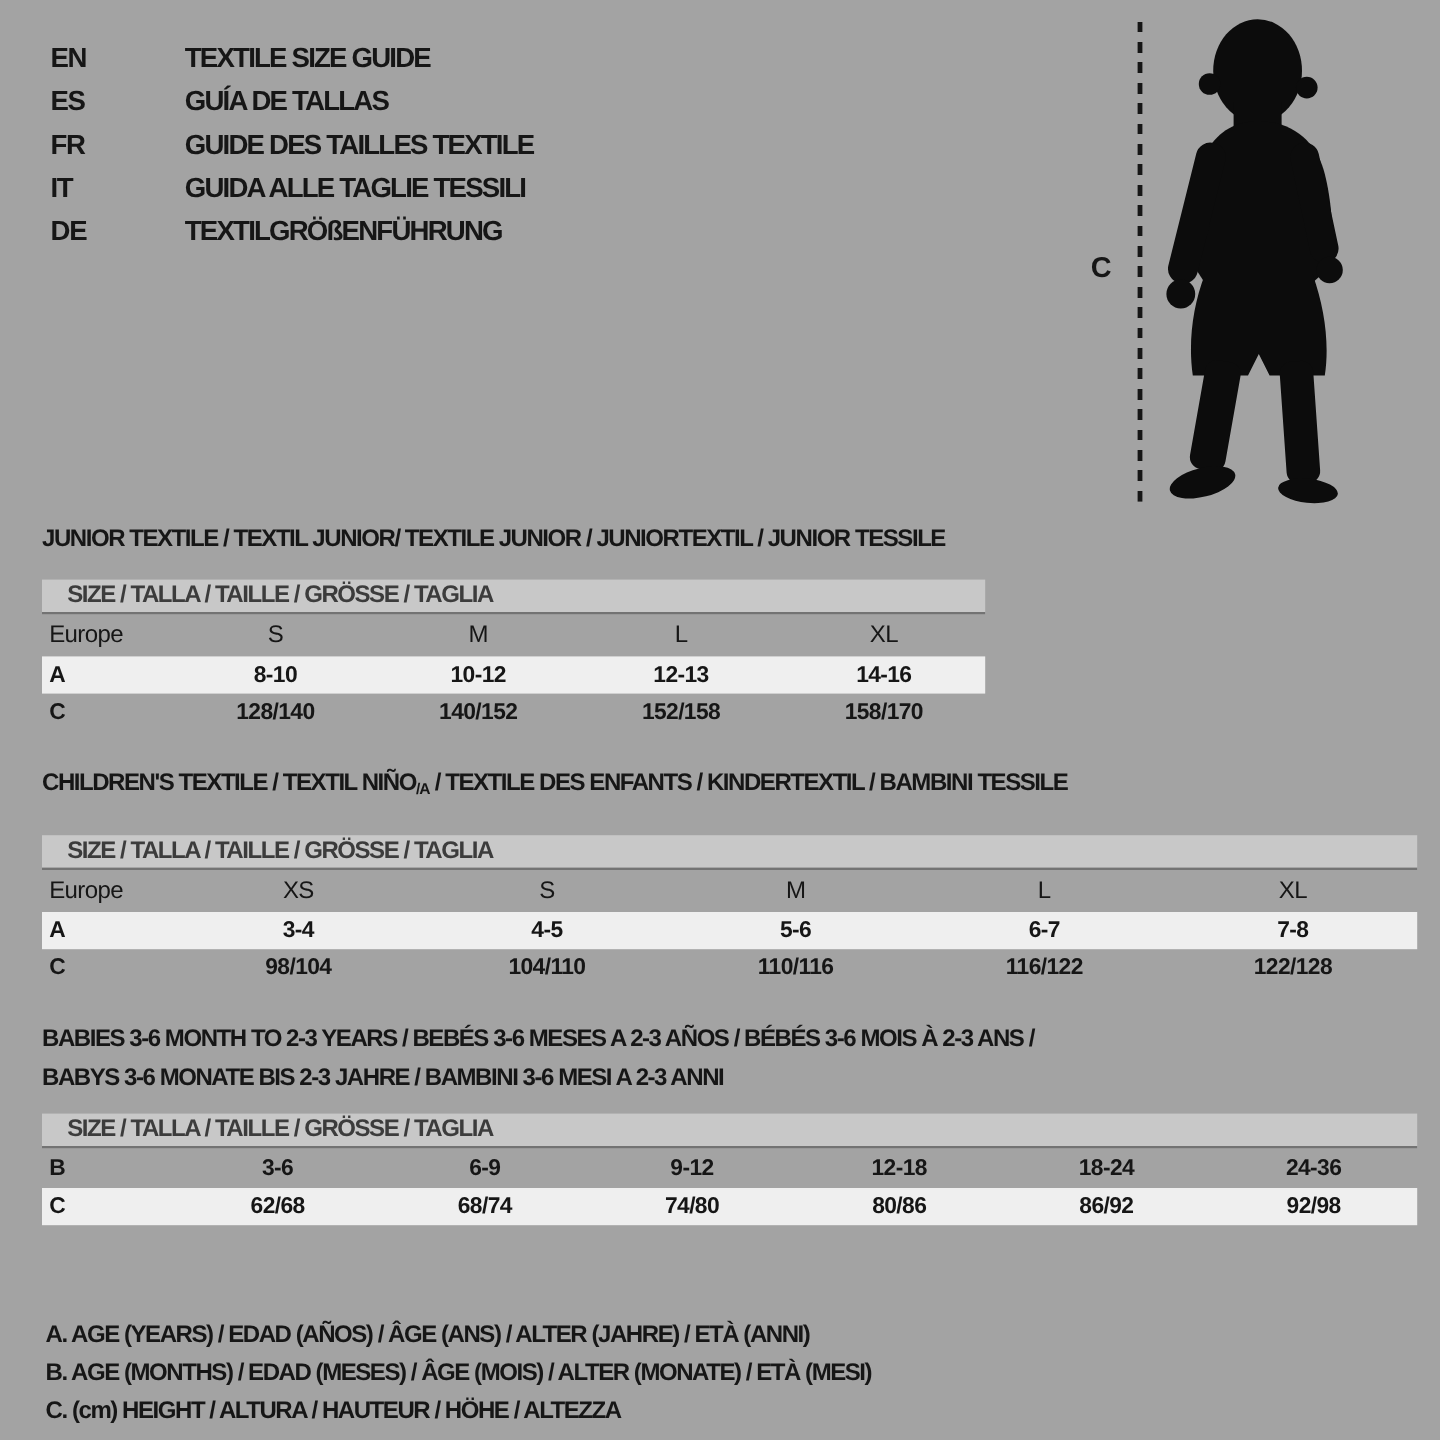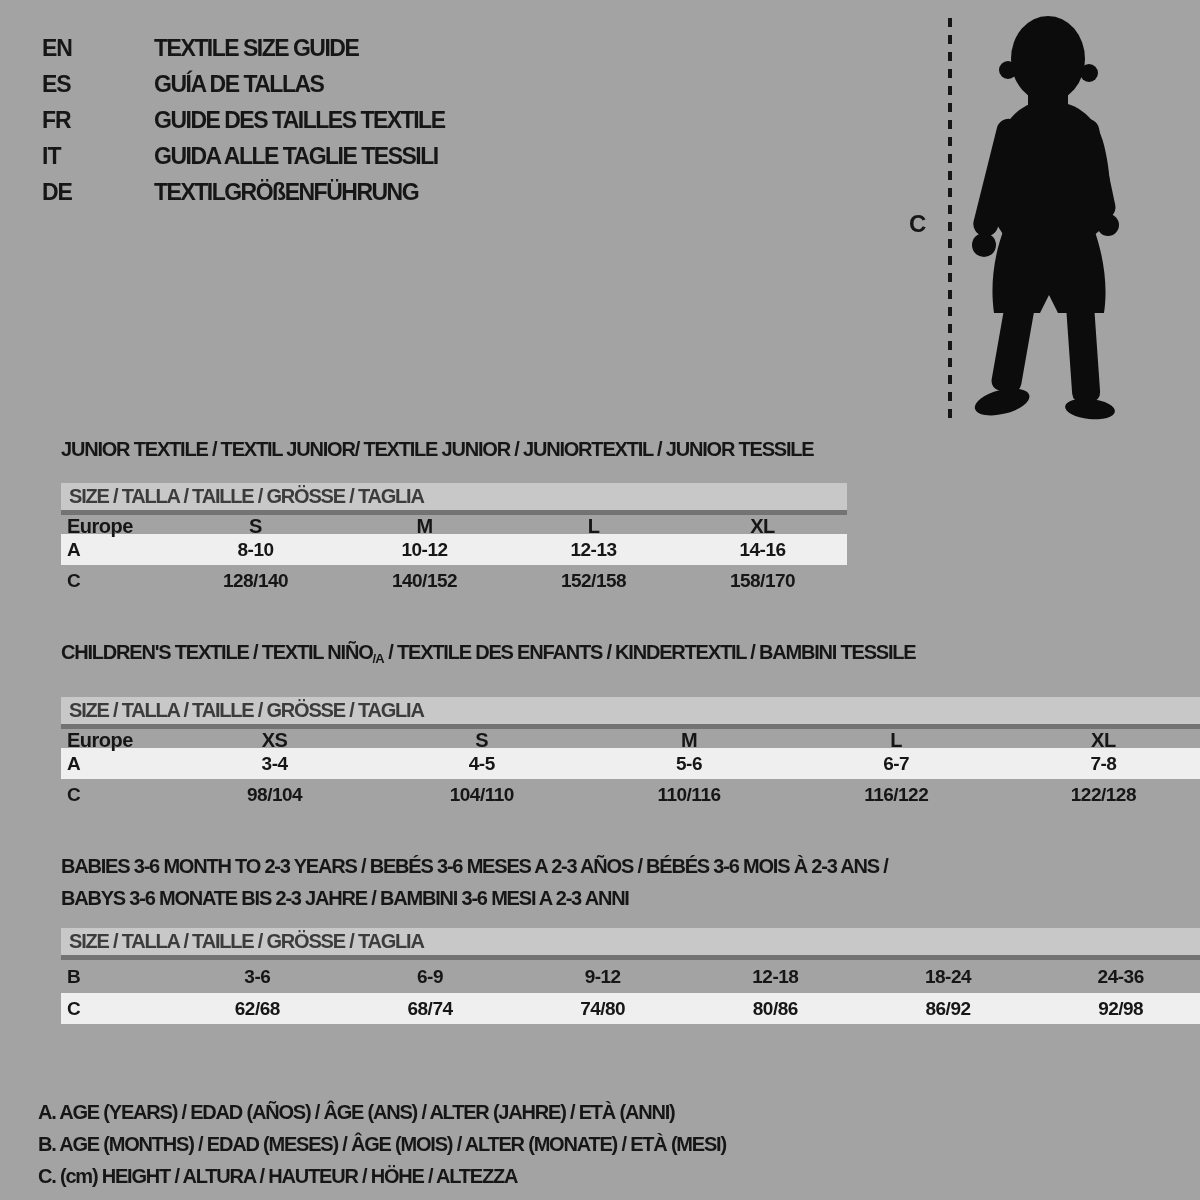--- a/index.html
+++ b/index.html
@@ -14,37 +14,37 @@
   .lang-title{font-weight:bold;font-size:23px;letter-spacing:-1.5px;white-space:pre;margin-left:36px;}
 
   
   .figure{position:absolute;left:895px;top:8px;width:270px;height:420px;}
   .dash-line{position:absolute;left:53px;top:10px;width:4px;height:400px;
     background:repeating-linear-gradient(to bottom,#161616 0 9px,transparent 9px 17px);}
   .c-label{position:absolute;left:14px;top:202px;font-size:24px;font-weight:bold;}
   .figure svg{position:absolute;left:63px;top:5px;}
 
   
-  .section{position:absolute;left:35px;margin-left:26px;}
+  .section{position:absolute;left:35px;}
   .sec-junior{top:437px;width:786px;}
   .sec-children{top:640px;width:1146px;}
   .sec-babies{top:850px;width:1146px;}
   .sec-title{margin:0;font-size:20px;font-weight:bold;letter-spacing:-1.2px;line-height:24px;white-space:pre;}
   .sec-title .sub{font-size:13px;vertical-align:-4px;letter-spacing:-0.8px;}
   .babies-title{line-height:32px;}
-  .size-bar{background:#c8c8c8;border-bottom:5px solid #737373;height:27px;line-height:27px;
-    padding-left:8px;font-size:20px;font-weight:bold;color:#3c3c3c;letter-spacing:-1.2px;}
+  .size-bar{background:#c8c8c8;border-bottom:2px solid #737373;height:27px;line-height:27px;
+    padding-left:21px;font-size:20px;font-weight:bold;color:#3c3c3c;letter-spacing:-1.2px;}
   .bar-gap-junior{margin-top:22px;}
   .bar-gap-children{margin-top:26px;}
   .bar-gap-babies{margin-top:14px;}
   .grid-row{display:grid;align-items:center;}
   .cols-5{grid-template-columns:110px repeat(4,1fr);}
   .cols-6{grid-template-columns:110px repeat(5,1fr);}
   .cols-7{grid-template-columns:110px repeat(6,1fr);}
-  .hdr-row{height:19px;font-size:20px;font-weight:bold;}
+  .hdr-row{height:35px;font-size:20px;font-weight:normal;}
   .data-row{height:31px;font-size:19px;font-weight:bold;}
   .row-shaded{background:#efefef;}
   .cell-label{padding-left:6px;text-align:left;letter-spacing:-0.5px;}
   .cell-val{text-align:center;letter-spacing:-0.5px;}
 
   
   .legend{position:absolute;left:38px;top:1096px;}
   .legend-line{font-size:20px;font-weight:bold;letter-spacing:-1.2px;line-height:32px;white-space:pre;}
 </style>
 </head>

